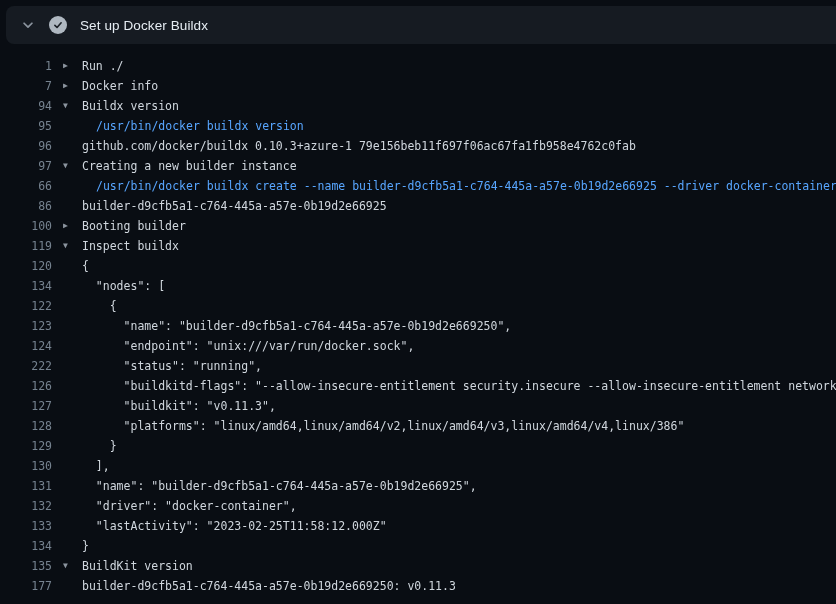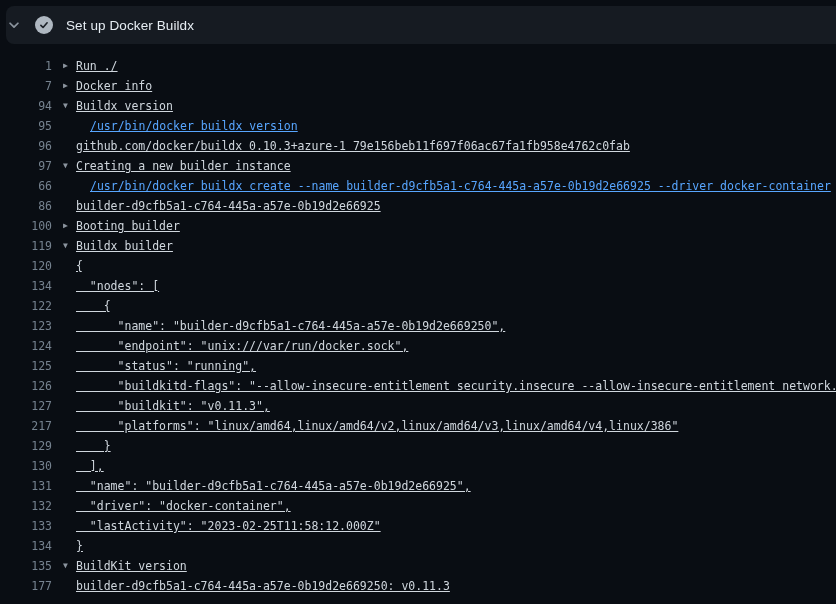--- a/index.html
+++ b/index.html
@@ -20,21 +20,21 @@
     font-family:"Liberation Sans", sans-serif;
   }
   .step-header{
     margin:6px 0 0 6px;
     width:830px;
     height:38px;
     background:var(--header-bg);
     border-radius:8px 0 0 8px;
     display:flex;
     align-items:center;
-    padding-left:0;
+    padding-left:14px;
     cursor:pointer;
   }
   .chev{
     width:16px;height:16px;
     display:flex;align-items:center;justify-content:center;
     margin-right:13px;
   }
   .check-badge{
     width:18px;height:18px;
     border-radius:50%;
@@ -72,24 +72,23 @@
   .tri{
     position:absolute;
     left:63px;top:0;
     width:14px;
     text-align:left;
     font-size:8px;
     color:var(--icon-gray);
   }
   .line-body{
     position:absolute;
-    left:76px;top:0;
+    left:82px;top:0;
     color:var(--log-text);
     white-space:pre;
-    text-decoration:underline;
   }
   .line-body.command{color:var(--command-blue);margin-left:14px;}
   .log-row.group{cursor:pointer;}
 </style>
 </head>
 <body>
 
 <div class="step-header">
   <span class="chev">
     <svg width="14" height="14" viewBox="0 0 16 16">
@@ -107,30 +106,30 @@
 <div class="log">
     <div class="log-row group"><span class="line-num">1</span><span class="tri">▶</span><span class="line-body group_collapsed">Run ./</span></div>
     <div class="log-row group"><span class="line-num">7</span><span class="tri">▶</span><span class="line-body group_collapsed">Docker info</span></div>
     <div class="log-row group"><span class="line-num">94</span><span class="tri">▼</span><span class="line-body group_expanded">Buildx version</span></div>
     <div class="log-row"><span class="line-num">95</span><span class="line-body command">/usr/bin/docker buildx version</span></div>
     <div class="log-row"><span class="line-num">96</span><span class="line-body output">github.com/docker/buildx 0.10.3+azure-1 79e156beb11f697f06ac67fa1fb958e4762c0fab</span></div>
     <div class="log-row group"><span class="line-num">97</span><span class="tri">▼</span><span class="line-body group_expanded">Creating a new builder instance</span></div>
     <div class="log-row"><span class="line-num">66</span><span class="line-body command">/usr/bin/docker buildx create --name builder-d9cfb5a1-c764-445a-a57e-0b19d2e66925 --driver docker-container</span></div>
     <div class="log-row"><span class="line-num">86</span><span class="line-body output">builder-d9cfb5a1-c764-445a-a57e-0b19d2e66925</span></div>
     <div class="log-row group"><span class="line-num">100</span><span class="tri">▶</span><span class="line-body group_collapsed">Booting builder</span></div>
-    <div class="log-row group"><span class="line-num">119</span><span class="tri">▼</span><span class="line-body group_expanded">Buildx builder</span></div>
+    <div class="log-row group"><span class="line-num">119</span><span class="tri">▼</span><span class="line-body group_expanded">Inspect buildx</span></div>
     <div class="log-row"><span class="line-num">120</span><span class="line-body output">{</span></div>
     <div class="log-row"><span class="line-num">134</span><span class="line-body output">  "nodes": [</span></div>
     <div class="log-row"><span class="line-num">122</span><span class="line-body output">    {</span></div>
     <div class="log-row"><span class="line-num">123</span><span class="line-body output">      "name": "builder-d9cfb5a1-c764-445a-a57e-0b19d2e669250",</span></div>
     <div class="log-row"><span class="line-num">124</span><span class="line-body output">      "endpoint": "unix:///var/run/docker.sock",</span></div>
-    <div class="log-row"><span class="line-num">125</span><span class="line-body output">      "status": "running",</span></div>
+    <div class="log-row"><span class="line-num">222</span><span class="line-body output">      "status": "running",</span></div>
     <div class="log-row"><span class="line-num">126</span><span class="line-body output">      "buildkitd-flags": "--allow-insecure-entitlement security.insecure --allow-insecure-entitlement network.host",</span></div>
     <div class="log-row"><span class="line-num">127</span><span class="line-body output">      "buildkit": "v0.11.3",</span></div>
-    <div class="log-row"><span class="line-num">217</span><span class="line-body output">      "platforms": "linux/amd64,linux/amd64/v2,linux/amd64/v3,linux/amd64/v4,linux/386"</span></div>
+    <div class="log-row"><span class="line-num">128</span><span class="line-body output">      "platforms": "linux/amd64,linux/amd64/v2,linux/amd64/v3,linux/amd64/v4,linux/386"</span></div>
     <div class="log-row"><span class="line-num">129</span><span class="line-body output">    }</span></div>
     <div class="log-row"><span class="line-num">130</span><span class="line-body output">  ],</span></div>
     <div class="log-row"><span class="line-num">131</span><span class="line-body output">  "name": "builder-d9cfb5a1-c764-445a-a57e-0b19d2e66925",</span></div>
     <div class="log-row"><span class="line-num">132</span><span class="line-body output">  "driver": "docker-container",</span></div>
     <div class="log-row"><span class="line-num">133</span><span class="line-body output">  "lastActivity": "2023-02-25T11:58:12.000Z"</span></div>
     <div class="log-row"><span class="line-num">134</span><span class="line-body output">}</span></div>
     <div class="log-row group"><span class="line-num">135</span><span class="tri">▼</span><span class="line-body group_expanded">BuildKit version</span></div>
     <div class="log-row"><span class="line-num">177</span><span class="line-body output">builder-d9cfb5a1-c764-445a-a57e-0b19d2e669250: v0.11.3</span></div>
   </div>
 

